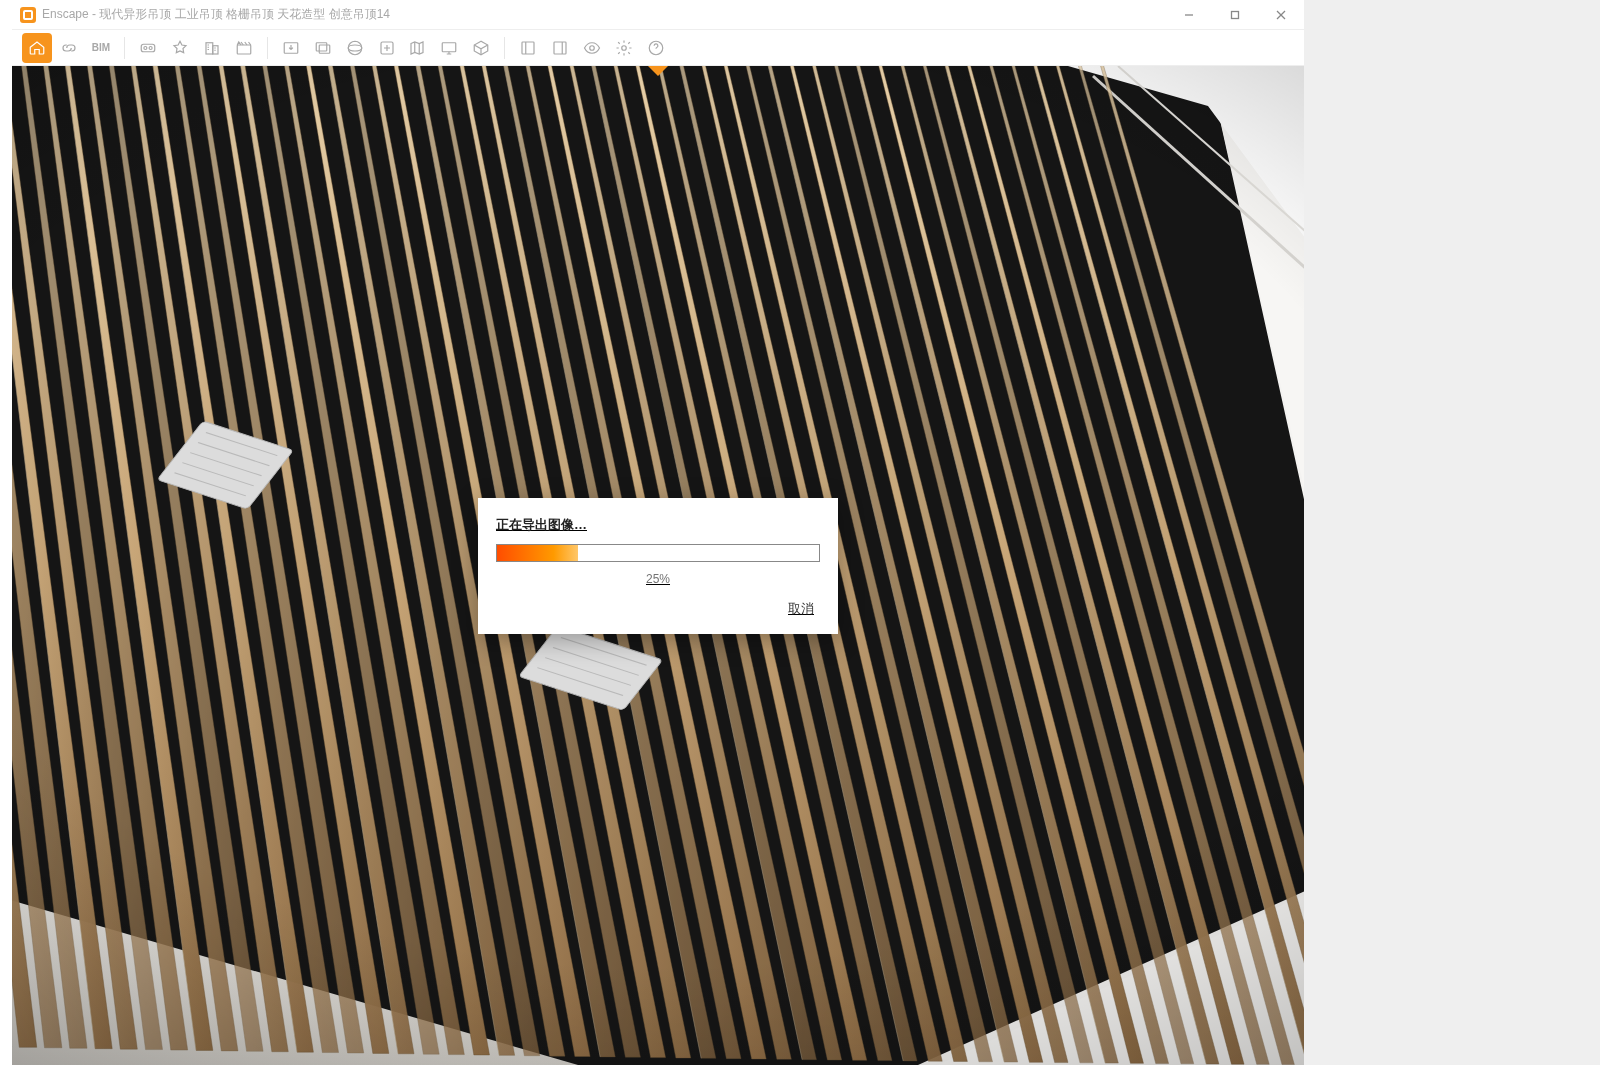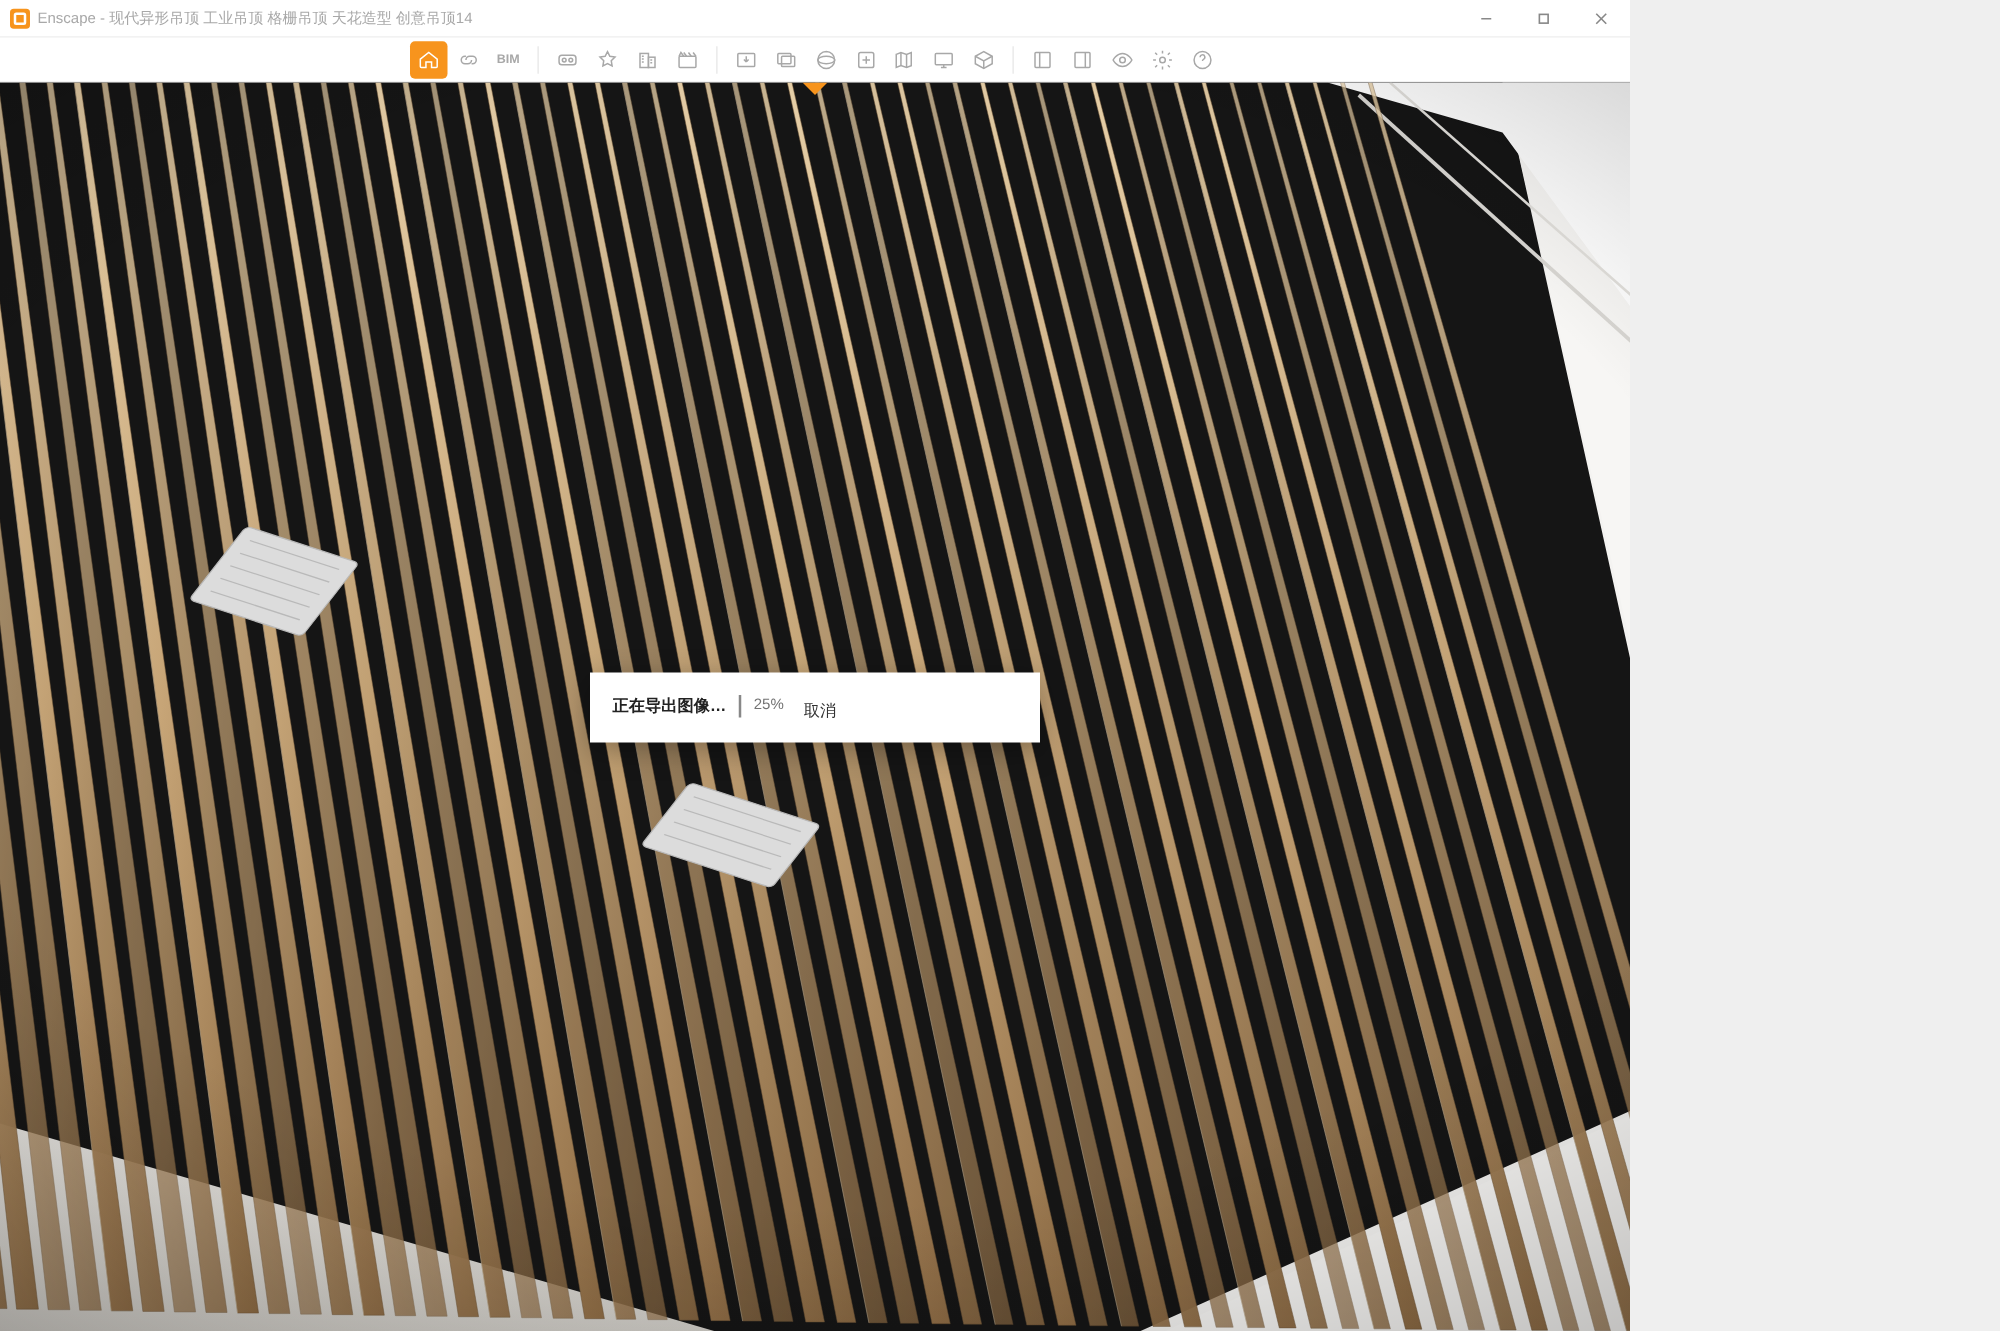--- a/index.html
+++ b/index.html
@@ -12,32 +12,32 @@
     --ink-dim:#a8a8a8;
     --win-bg:#ffffff;
     --body-bg:#efefef;
     --dialog-bg:#ffffff;        
     --shadow:0 6px 24px rgba(0,0,0,.32);
   }
   *{box-sizing:border-box;font-family:"Segoe UI","Microsoft YaHei",Arial,sans-serif;}
   html,body{margin:0;padding:0;width:1600px;height:1065px;background:var(--body-bg);overflow:hidden;}
 
   
-  .app{position:relative;width:1304px;height:1065px;background:var(--win-bg);}
+  .app{position:relative;width:1304px;height:1065px;background:var(--win-bg);padding-left:12px;}
 
   .titlebar{height:var(--tb-h);display:flex;align-items:center;justify-content:space-between;
     padding:0 0 0 8px;border-bottom:1px solid #eee;color:var(--ink-dim);font-size:12px;}
   .titlebar .left{display:flex;align-items:center;gap:6px;min-width:0;}
   .titlebar .win-ctrls{display:flex;height:100%;}
   .titlebar .win-btn{width:46px;display:flex;align-items:center;justify-content:center;color:#888;}
 
   .app-logo{width:16px;height:16px;border-radius:3px;background:var(--accent);position:relative;}
   .app-logo::after{content:"";position:absolute;inset:3px;border:2px solid #fff;border-radius:2px;}
 
-  .toolbar{height:var(--tool-h);display:flex;align-items:center;justify-content:center;
+  .toolbar{height:var(--tool-h);display:flex;align-items:center;justify-content:flex-start;
     padding:0 10px;border-bottom:1px solid #eee;}
   .tool-group{display:flex;align-items:center;gap:2px;}
   .tool-btn{width:30px;height:30px;border-radius:4px;display:flex;align-items:center;justify-content:center;
     color:var(--ink-dim);position:relative;}
   .tool-btn.active{background:var(--accent);color:#fff;}
   .tool-btn svg{width:18px;height:18px;stroke:currentColor;fill:none;stroke-width:1.6;}
   .tool-btn .txt{font-size:10px;font-weight:600;color:inherit;}
   .tool-sep{width:1px;height:22px;background:#e6e6e6;margin:0 6px;}
 
   
@@ -46,21 +46,21 @@
   .viewport svg.scene{width:100%;height:100%;display:block;}
 
   
   .center-caret{position:absolute;top:0;left:50%;transform:translateX(-50%);
     width:0;height:0;border-left:10px solid transparent;border-right:10px solid transparent;
     border-top:10px solid var(--accent);}
 
   
   .dialog{position:absolute;left:50%;top:50%;transform:translate(-50%,-50%);
     width:360px;background:var(--dialog-bg);box-shadow:var(--shadow);
-    padding:18px 18px 12px;display:flex;flex-direction:row;gap:10px;}
+    padding:18px 18px 12px;display:flex;flex-direction:column;gap:10px;text-decoration:underline;}
   .dialog-title{font-size:13px;font-weight:700;color:#222;}
   .progress-track{height:18px;border:1px solid #888;background:#fff;position:relative;}
   .progress-fill{height:100%;width:25%;
     background:linear-gradient(90deg,#ff4d00 0%,#ff9a00 70%,#ffc76a 100%);}
   .progress-pct{text-align:center;font-size:12px;color:#737373;}
   .dialog-actions{display:flex;justify-content:flex-end;}
   .dialog-cancel{font-size:13px;color:#333;padding:4px 6px;cursor:pointer;user-select:none;text-align:right;}
 
   
   .watermark{position:absolute;right:24px;bottom:26px;text-align:right;color:#cfcfcf;

